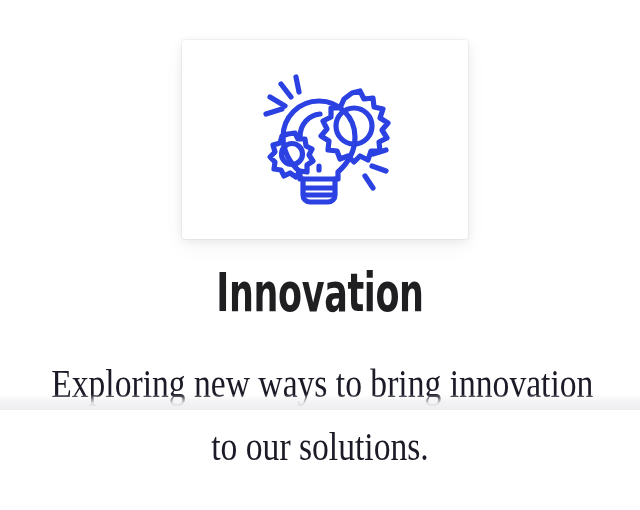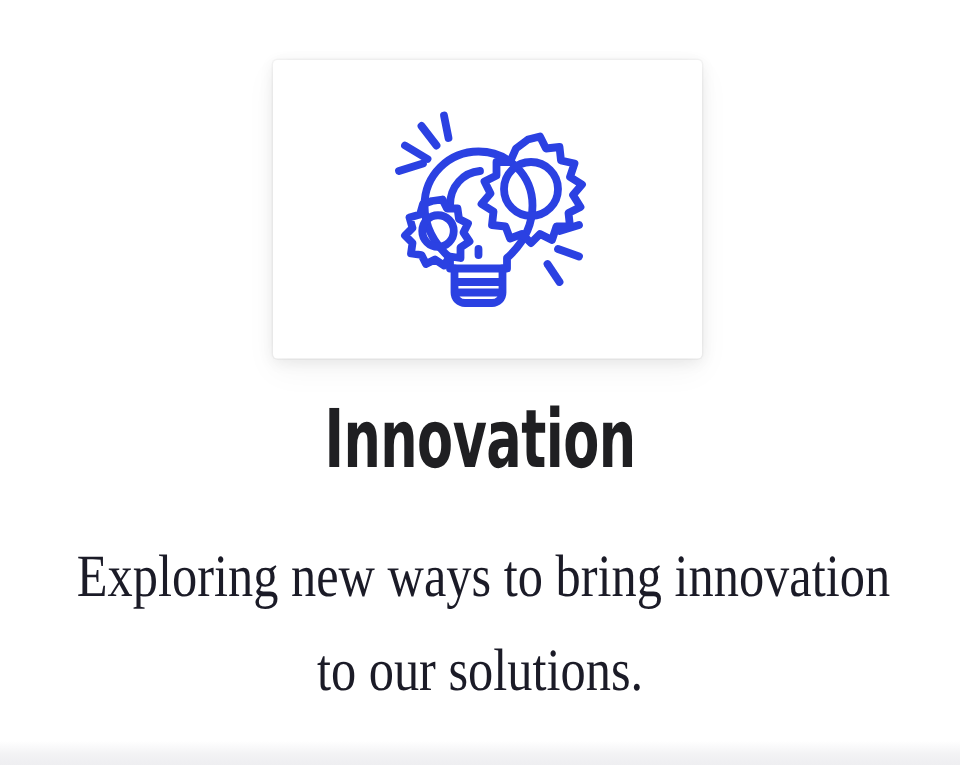--- a/index.html
+++ b/index.html
@@ -10,21 +10,21 @@
     width: 640px;
     height: 510px;
     background: #ffffff;
     font-family: "Liberation Sans", sans-serif;
     overflow: hidden;
   }
 
   .feature-card {
     position: relative;
     width: 640px;
-    height: 510px;
+    height: 410px;
     box-sizing: border-box;
     background: #ffffff;
     display: flex;
     flex-direction: column;
     align-items: center;
   }
 
   
   .media-panel {
     position: absolute;

